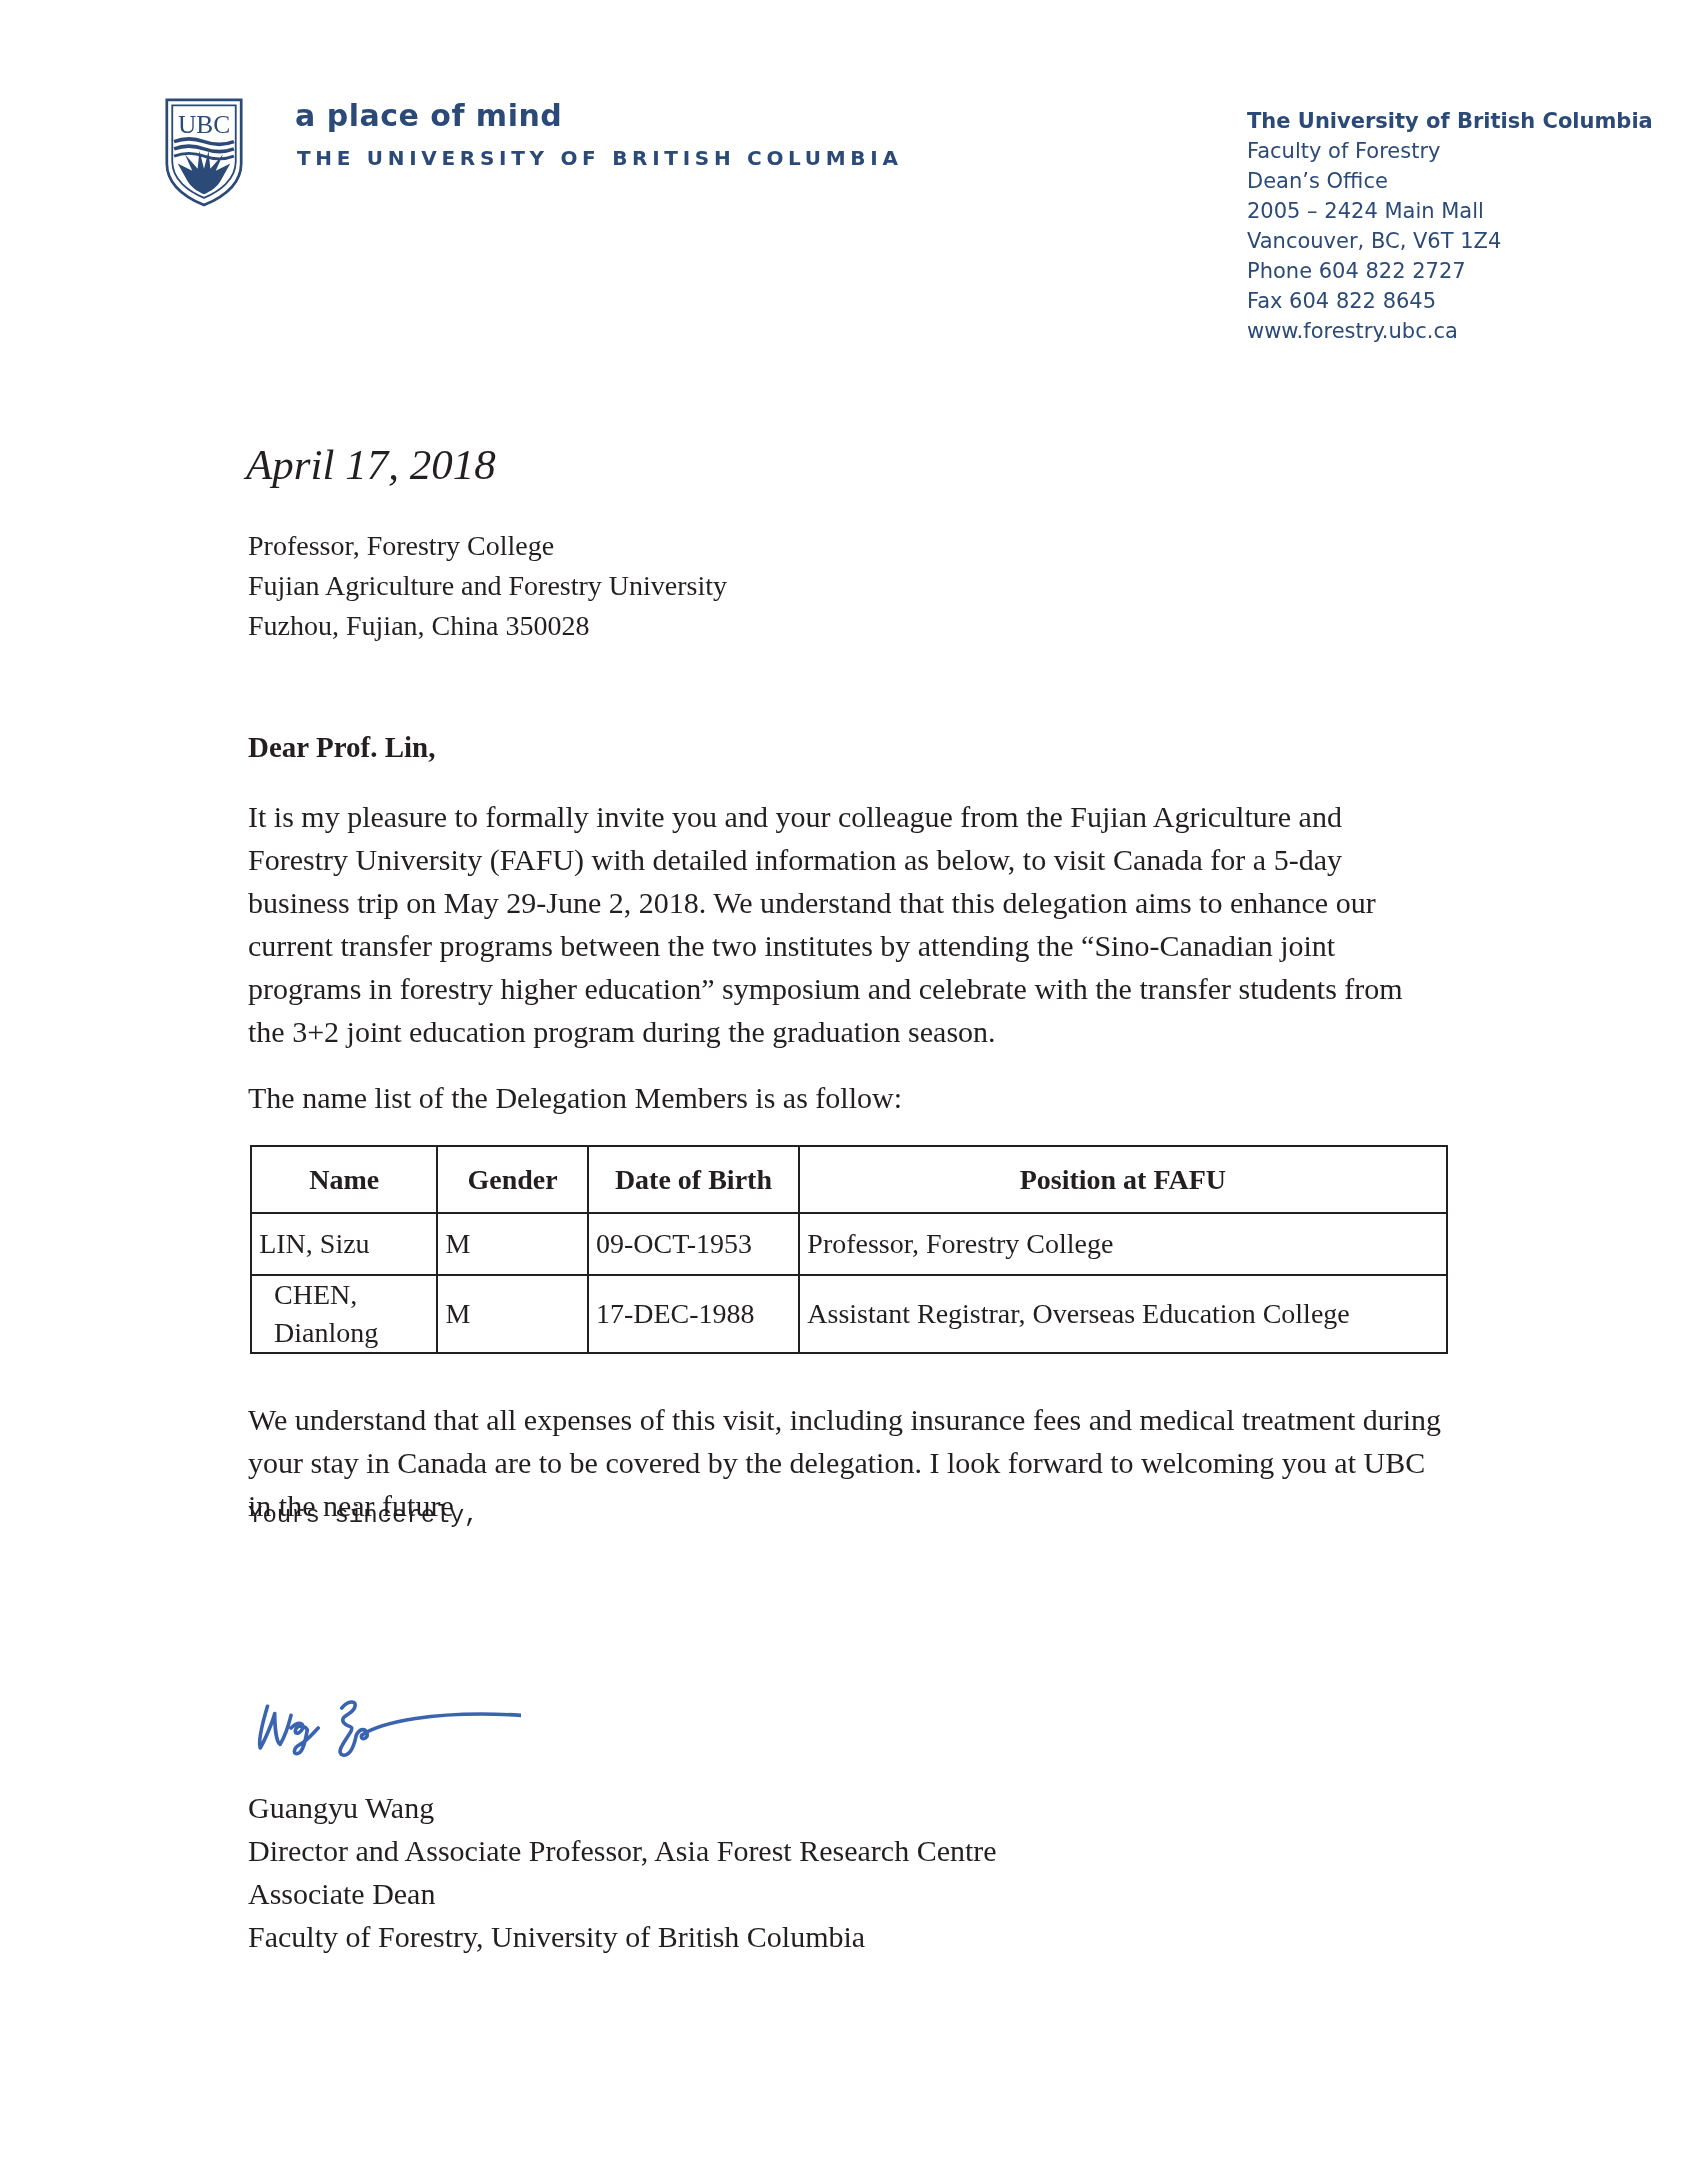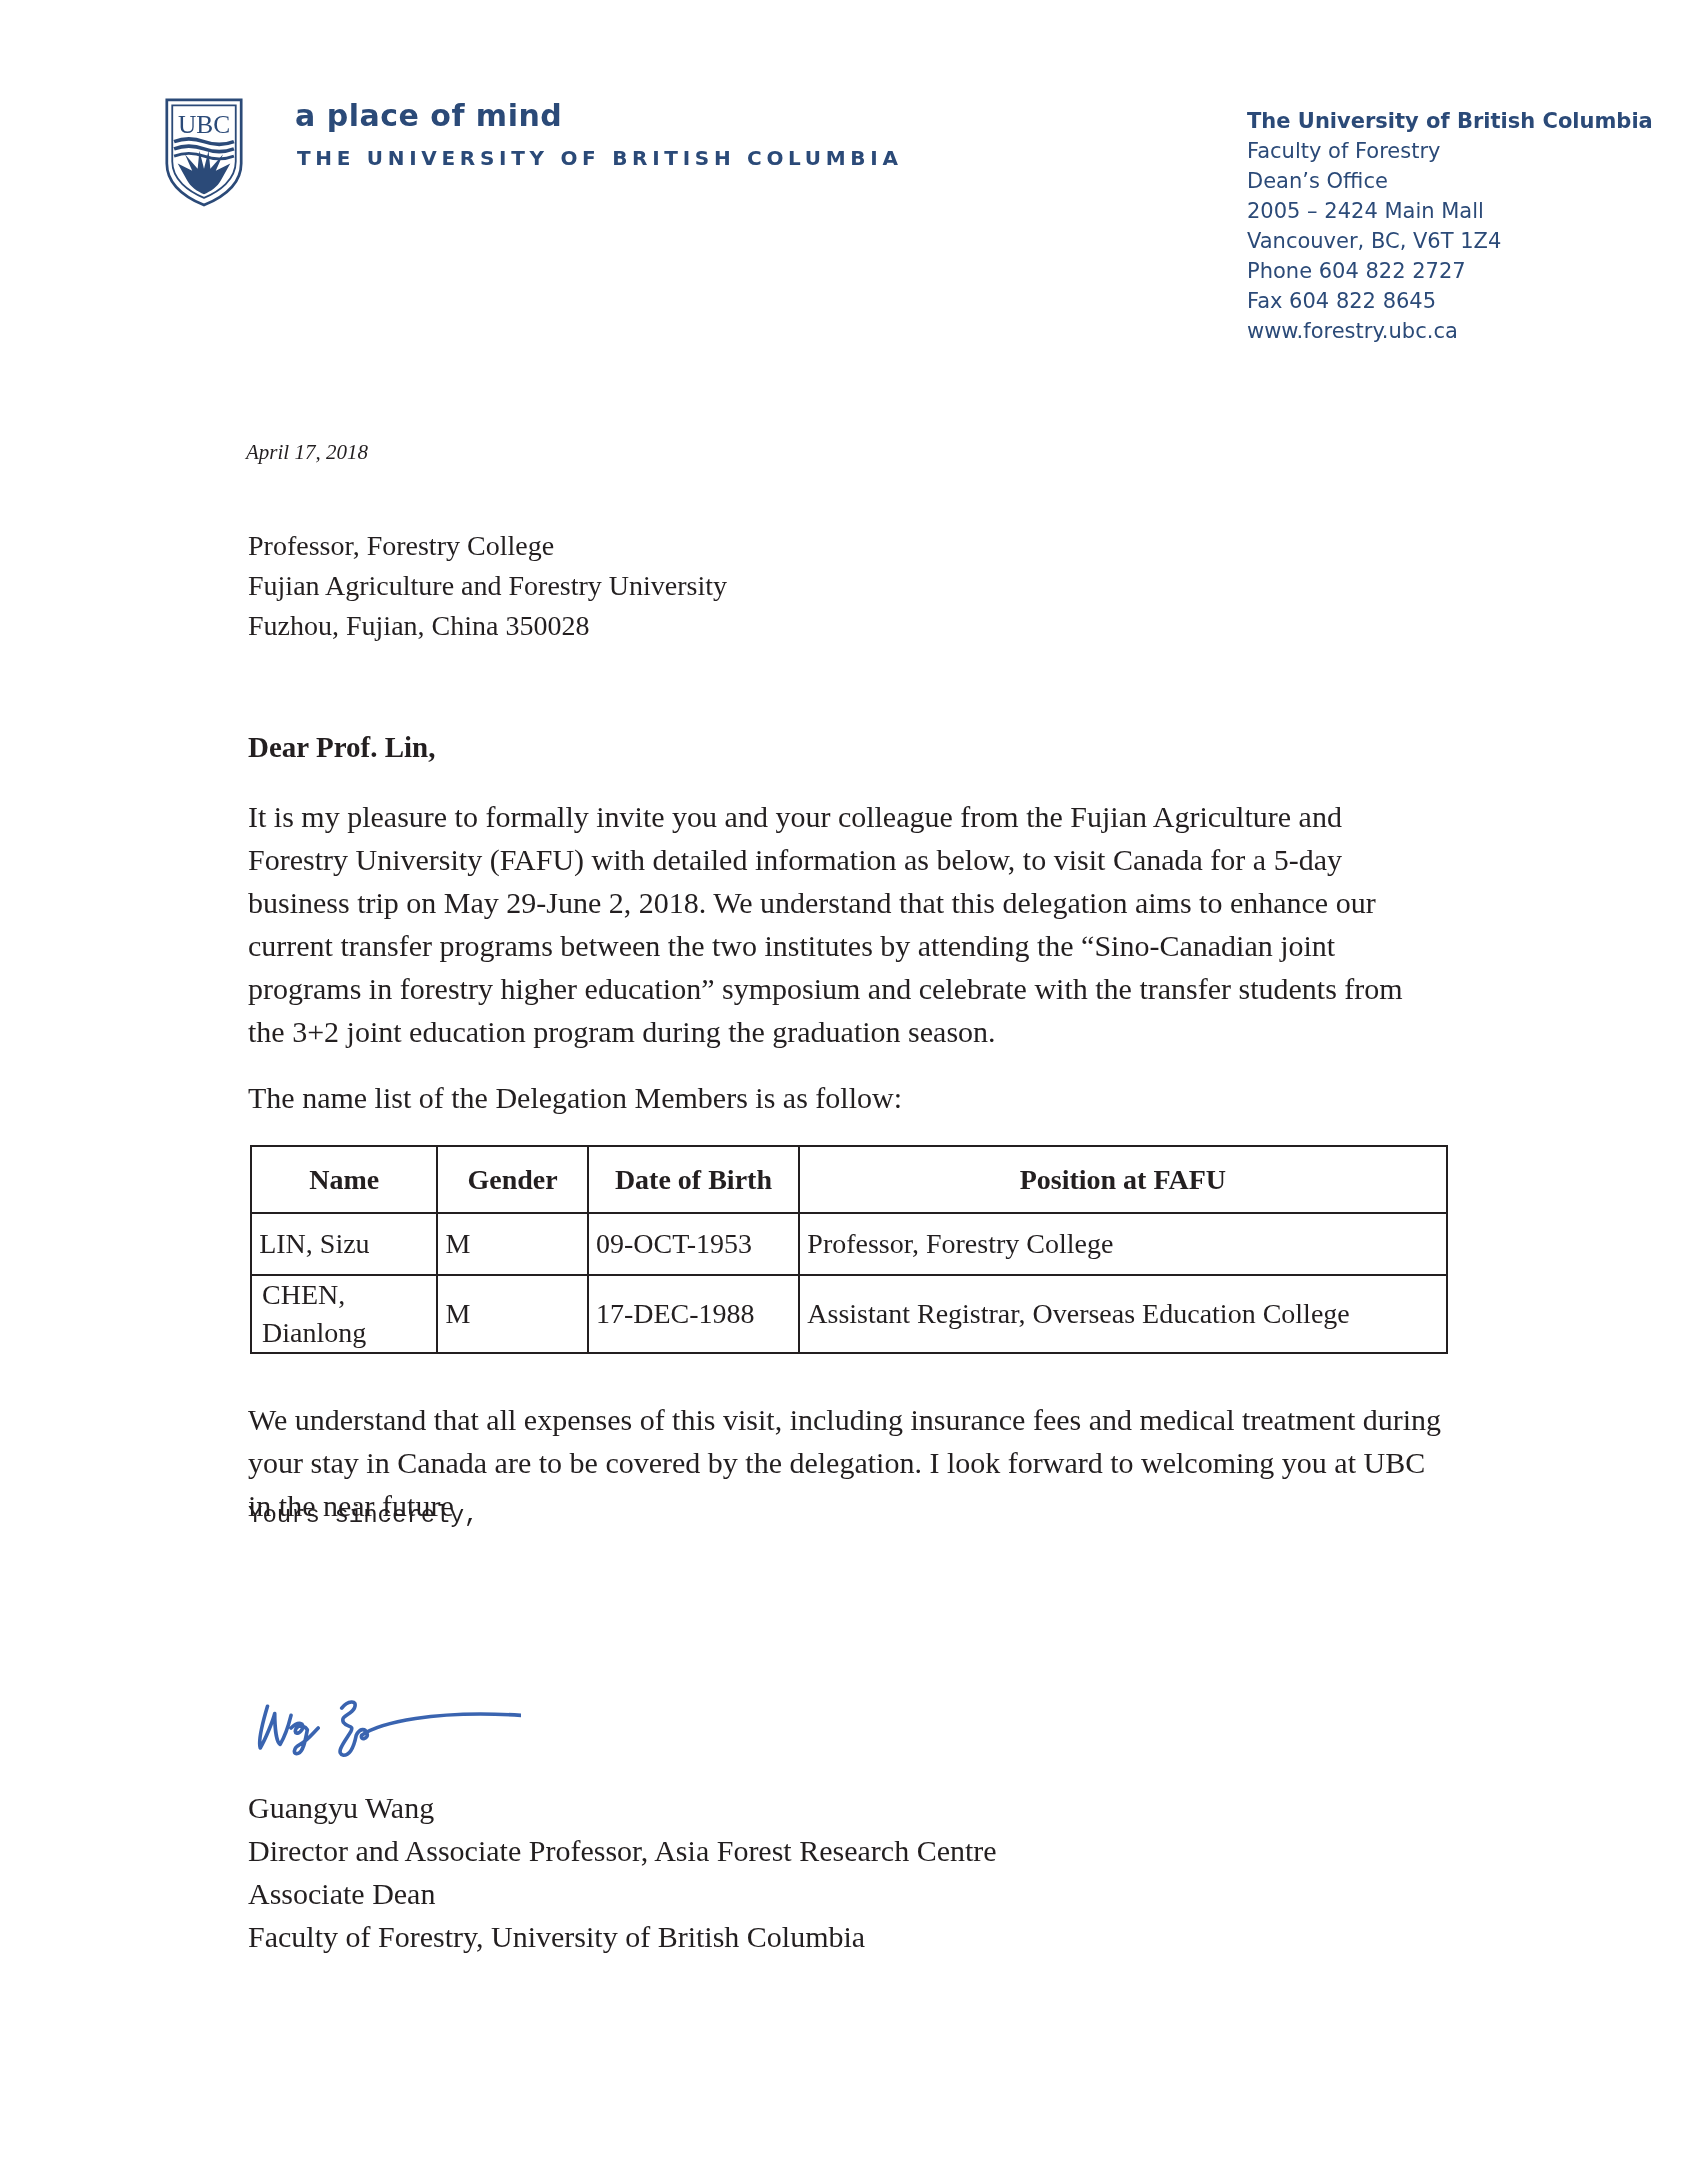--- a/index.html
+++ b/index.html
@@ -11,21 +11,21 @@
     
     .crest { left: 165px; top: 98px; width: 78px; height: 109px; }
     .tagline { left: 295px; top: 98px; font-size: 30px; font-weight: bold; color: #2b4a78; letter-spacing: 0.5px; white-space: nowrap; }
     .uni-name { left: 297px; top: 146px; font-size: 20px; font-weight: bold; color: #2b4a78; letter-spacing: 4.7px; white-space: nowrap; }
 
     .address-block { left: 1247px; top: 106px; font-size: 21px; line-height: 30px; color: #2b4a78; white-space: nowrap; }
     .address-block .line { display: block; }
     .address-block .line.bold { font-weight: bold; }
 
     
-    .date { left: 246px; top: 440px; font-size: 21px; font-style: italic; white-space: nowrap; }
+    .date { left: 246px; top: 440px; font-size: 43px; font-style: italic; white-space: nowrap; }
     .recipient { left: 248px; top: 526px; font-size: 28px; line-height: 40px; white-space: nowrap; }
     .recipient .line { display: block; }
     .salutation { left: 248px; top: 731px; font-size: 29px; font-weight: bold; white-space: nowrap; }
 
     .para { left: 248px; width: 1194px; font-size: 30px; line-height: 43px; }
     .p1 { top: 795px; }
     .p2 { top: 1076px; }
     .p3 { top: 1398px; }
 
     .closing { left: 248px; top: 1502px; font-size: 24px; white-space: nowrap; font-family: Liberation Mono, monospace; }
@@ -93,21 +93,21 @@
     <th class="c-dob">Date of Birth</th>
     <th class="c-pos">Position at FAFU</th>
   </tr>
   <tr class="r1">
     <td>LIN, Sizu</td>
     <td>M</td>
     <td>09-OCT-1953</td>
     <td>Professor, Forestry College</td>
   </tr>
   <tr class="r2">
-    <td style="padding:0 10px;margin-top:32px;">CHEN, Dianlong</td>
+    <td style="padding:0 22px;margin-top:32px;">CHEN, Dianlong</td>
     <td>M</td>
     <td>17-DEC-1988</td>
     <td>Assistant Registrar, Overseas Education College</td>
   </tr>
 </tbody>
   </table>
 
 <div class="abs serif para p3">We understand that all expenses of this visit, including insurance fees and medical treatment during your stay in Canada are to be covered by the delegation. I look forward to welcoming you at UBC in the near future</div>
 
 <div class="abs serif closing">Yours sincerely,</div>

